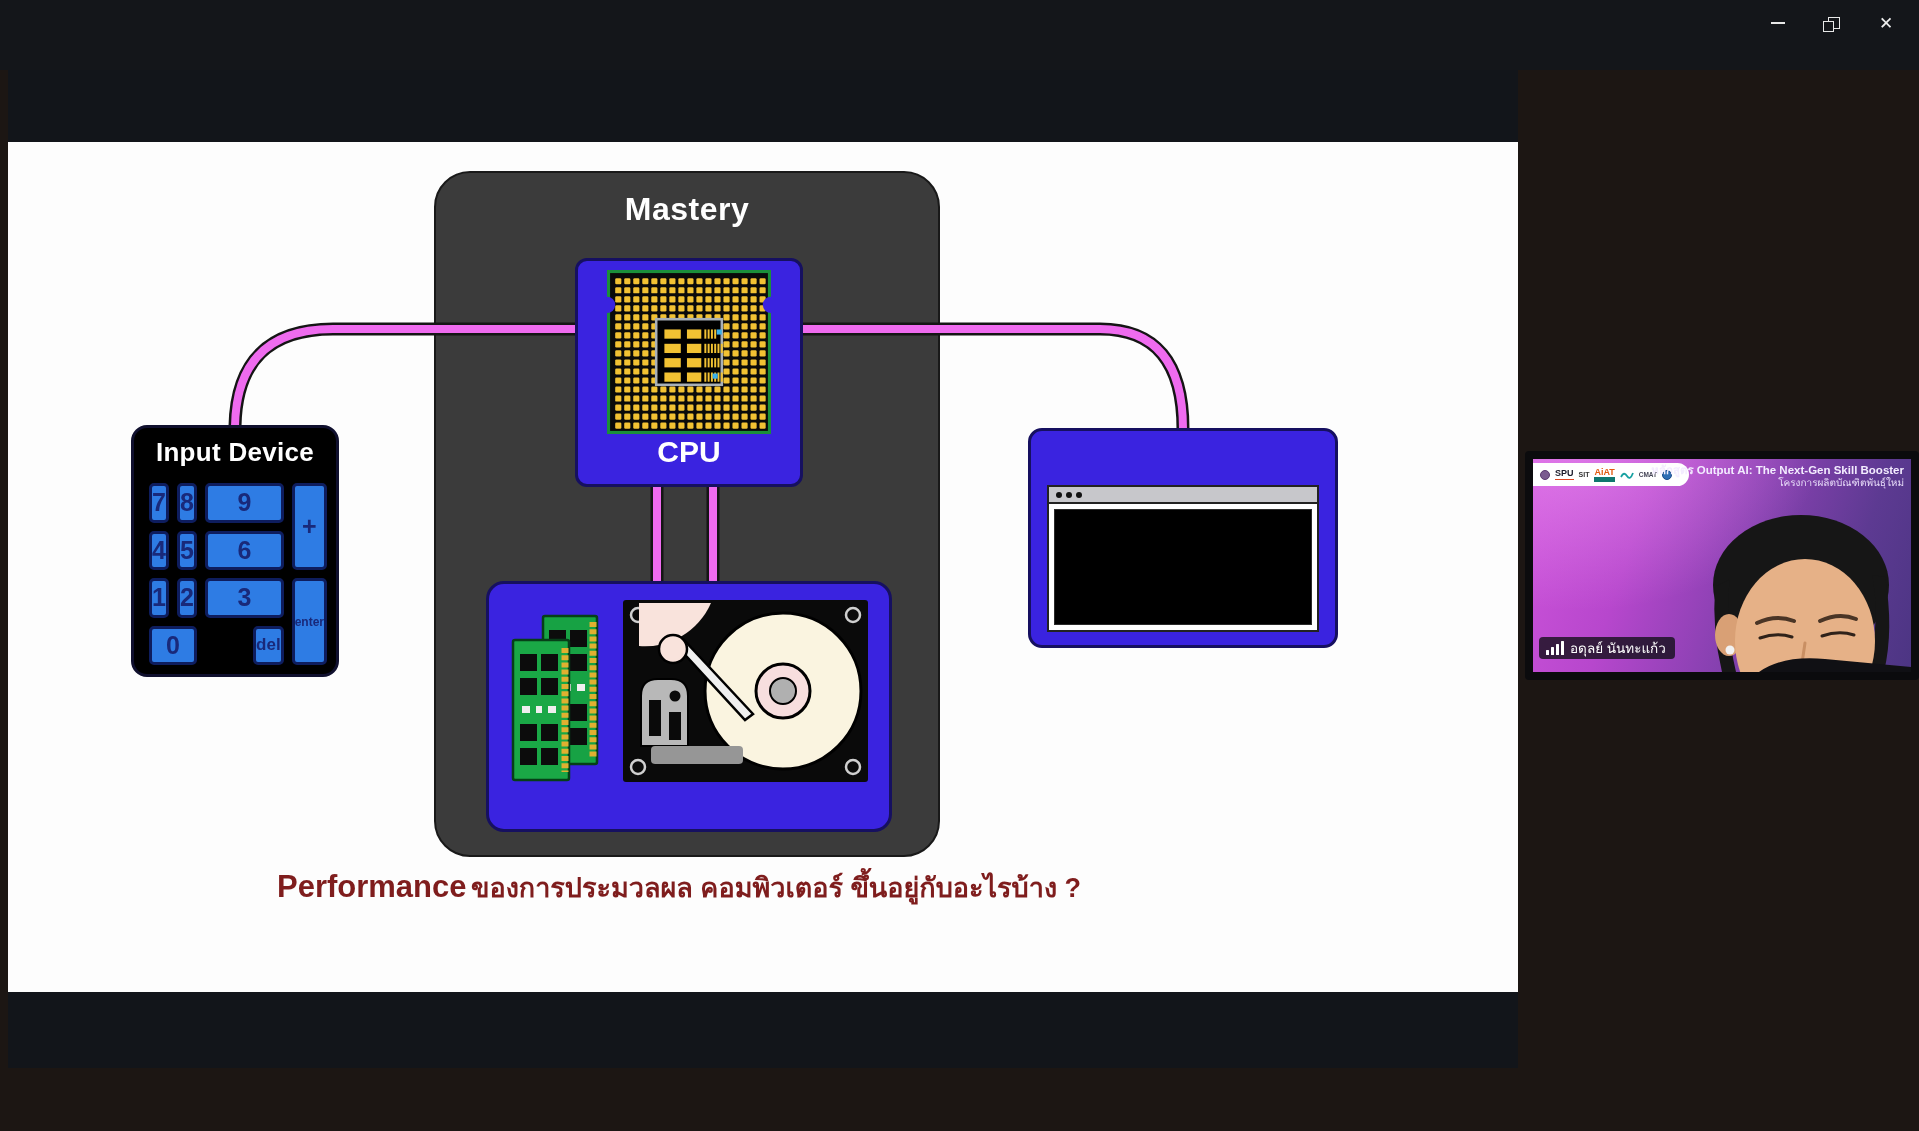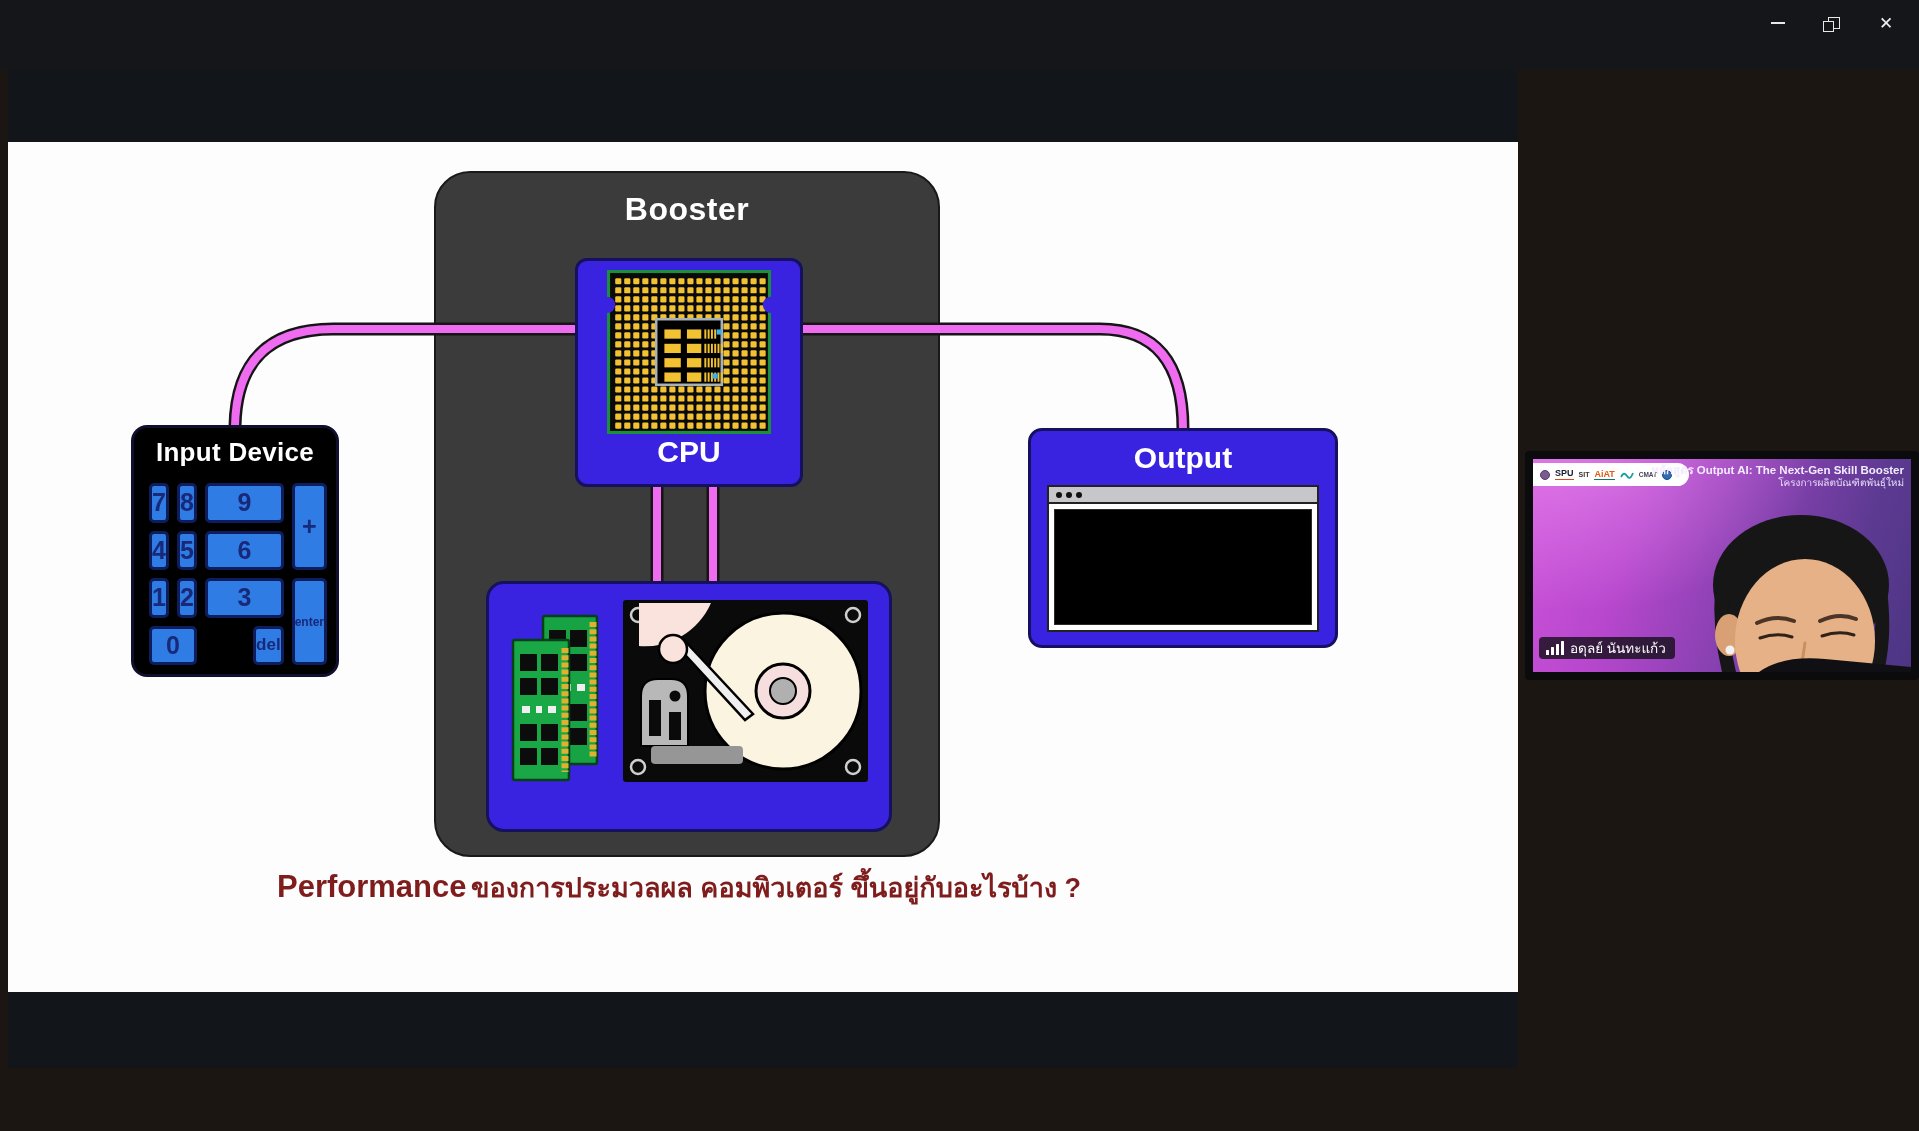--- a/index.html
+++ b/index.html
@@ -73,21 +73,21 @@
       radial-gradient(ellipse at 12% -8%, rgba(252,172,255,.45), rgba(252,172,255,0) 52%),
       linear-gradient(108deg,#cd53da 0%,#b747cd 28%,#8841b1 55%,#5d3a92 80%,#4c3583 100%);}
   .presenter{position:absolute;left:0;top:0;width:100%;height:100%;}
   .logo-pill{position:absolute;left:0;top:4px;height:23px;width:156px;background:#fff;
     border-radius:0 12px 12px 0;display:flex;align-items:center;gap:5px;padding:0 8px 0 7px;box-sizing:border-box;}
   .logo-dot{width:10px;height:10px;border-radius:50%;flex:none;}
   .logo-dot.purple{background:#7a5b8f;border:1px solid #5a3a6f;box-sizing:border-box;}
   .logo-dot.blue{background:#2e6db4;border:1px solid #1a4a8a;box-sizing:border-box;}
   .logo-spu{font-size:9px;font-weight:bold;color:#1a1a2a;border-bottom:1.5px solid #d42;line-height:1.1;}
   .logo-sit{font-size:7px;font-weight:bold;color:#333;}
-  .logo-aiat{font-size:9px;font-weight:bold;color:#e2590f;border-bottom:1px solid #0f766e;}
+  .logo-aiat{font-size:9px;font-weight:bold;color:#e2590f;border-bottom:5px solid #0f766e;}
   .logo-cmat{font-size:6.5px;font-weight:bold;color:#445;}
   .vid-header{position:absolute;right:7px;top:4px;text-align:right;color:#f3ecff;line-height:1.25;}
   .vh1{font-size:11.5px;font-weight:bold;}
   .vh2{font-size:10px;color:#e9defa;}
   .name-tag{position:absolute;left:6px;bottom:13px;height:22px;background:rgba(16,14,22,.78);border-radius:4px;
     display:flex;align-items:center;gap:6px;padding:0 9px 0 7px;color:#fff;font-size:13.5px;}
   .signal{display:flex;align-items:flex-end;gap:2px;height:14px;}
   .signal span{width:3px;background:#fff;border-radius:.5px;}
   .signal .b1{height:5px;} .signal .b2{height:8px;} .signal .b3{height:11px;} .signal .b4{height:14px;}
 </style>
@@ -105,21 +105,21 @@
     <div class="win-btn">
         <span class="close-glyph">✕</span>
       </div>
   </div>
 </div>
 
 <div class="stage">
   <div class="slide">
 
     <div class="computer-box">
-      <div class="computer-title">Booster</div>
+      <div class="computer-title">Mastery</div>
     </div>
 
     <svg class="cables" viewBox="0 0 1510 850">
       <g fill="none" stroke="#151515" stroke-width="13">
         <path d="M567,187 H325 Q229,187 227,284"></path>
         <path d="M795,187 H1092 Q1175,187 1175,287"></path>
         <path d="M649,344 V441"></path>
         <path d="M705,344 V441"></path>
       </g>
       <g fill="none" stroke="#ef6bef" stroke-width="8">
@@ -430,21 +430,20 @@
         <div class="key k1">1</div>
         <div class="key k2">2</div>
         <div class="key k3">3</div>
         <div class="key kenter">enter</div>
         <div class="key k0">0</div>
         <div class="key kdel">del</div>
       </div>
     </div>
 
     <div class="output-box">
-      <div class="output-title">Output</div>
       <div class="monitor">
         <div class="monitor-bar">
           <span class="monitor-dot"></span>
           <span class="monitor-dot"></span>
           <span class="monitor-dot"></span>
         </div>
         <div class="monitor-screen"></div>
       </div>
     </div>
 

